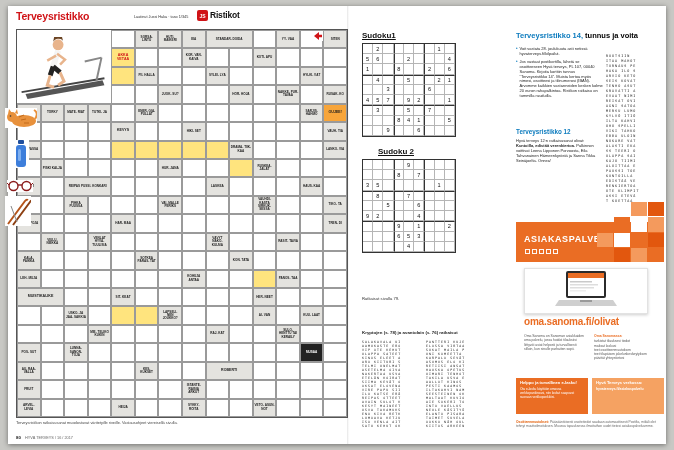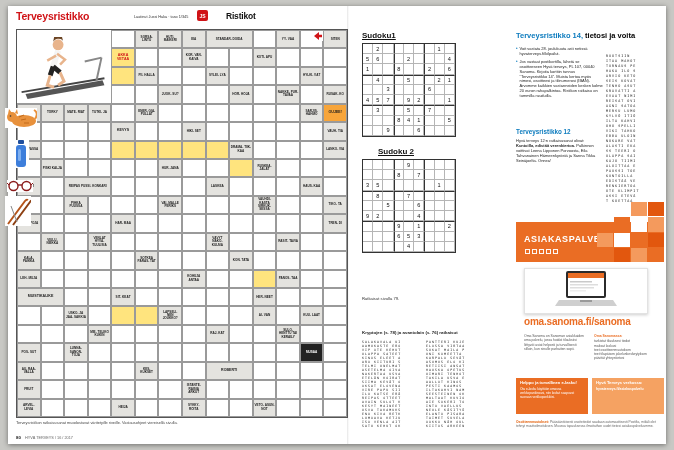--- a/index.html
+++ b/index.html
@@ -3,21 +3,21 @@
 <meta charset="utf-8">
 <style>
   html,body{margin:0;padding:0;background:#c8c8c4;font-family:"Liberation Sans",sans-serif;}
   #canvas{position:relative;width:674px;height:450px;background:#c8c8c4;overflow:hidden;}
   .spread{position:absolute;left:8px;top:6px;width:658px;height:438px;background:#ffffff;box-shadow:0 1px 5px rgba(0,0,0,.45);}
   .fold{position:absolute;left:347px;top:6px;width:2px;height:438px;background:linear-gradient(90deg,rgba(0,0,0,.10),rgba(0,0,0,0));}
 
   
   .cw-title{position:absolute;left:16px;top:10px;font-size:10.5px;font-weight:bold;color:#d01317;letter-spacing:-.2px;}
   .cw-credit{position:absolute;left:134px;top:15px;font-size:3.8px;color:#333;}
-  .logo{position:absolute;left:197px;top:10px;display:flex;align-items:center;gap:18px;}
+  .logo{position:absolute;left:197px;top:10px;display:flex;gap:2px;}
   .logo-mark{width:11px;height:11px;background:#d01317;border-radius:2px;color:#fff;font-size:5px;font-weight:bold;display:flex;align-items:center;justify-content:center;}
   .logo-text{font-size:8.5px;font-weight:bold;color:#111;letter-spacing:-.2px;}
 
   
   .cw-grid{position:absolute;left:16px;top:29px;width:330px;height:387px;display:grid;
     grid-template-columns:repeat(14,1fr);grid-template-rows:repeat(21,1fr);
     border:1px solid #555;background:#fff;}
   .cw-cell{border:0.5px solid #9a9a9a;overflow:hidden;}
   .cw-cell.clue{background:#e4e3df;display:flex;align-items:center;justify-content:center;text-align:center;
     padding:0.4px;font-size:3.1px;line-height:1.1;font-weight:600;color:#1c1c1c;word-break:break-word;}
@@ -662,21 +662,21 @@
       <div>AIE SOKERI TO</div>
       <div>INTO VAELLUS</div>
       <div>NEULE KÄSITYÖ</div>
       <div>ELANTO PISARA</div>
       <div>TAIMET SUVELA</div>
       <div>OOKKO NÄH OUL</div>
       <div>KIITOS ARKEEN</div>
     </div>
 
   <div class="c-head">
-    <span class="blue">Terveysristikko 14,</span><span> tietosi ja voita</span>
+    <span class="blue">Terveysristikko 14,</span><span> tunnus ja voita</span>
   </div>
   <div class="bullets">
     <div class="bullet">
       <span class="dot">•</span>
       <span>Voit vastata 28. joulukuuta asti netissä hyvaterveys.fi/kilpailut.</span>
     </div>
     <div class="bullet">
       <span class="dot">•</span>
       <span>Jos vastaat postikortilla, lähetä se osoitteeseen Hyvä terveys, PL 107, 00040 Sanoma. Kirjoita korttiin tunnus ”Terveysristikko 14”. Muista kertoa myös nimesi, osoitteesi ja tilinumerosi (IBAN). Arvomme kaikkien vastanneiden kesken kolme 20 euron rahapalkintoa. Ristikon ratkaisu on tummilla ruuduilla.</span>
     </div>
@@ -754,21 +754,21 @@
         <rect x="17" y="4" width="36" height="5" fill="#ea6d24"></rect>
         <rect x="19" y="12" width="22" height="1.5" fill="#c9c9c9"></rect>
         <rect x="19" y="15" width="28" height="1.5" fill="#dddddd"></rect>
         <rect x="19" y="18" width="24" height="1.5" fill="#dddddd"></rect>
         <rect x="19" y="21" width="16" height="1.5" fill="#eeeeee"></rect>
         <polygon points="8,31 62,31 66,37 4,37" fill="#cfcfcf"></polygon>
         <rect x="29" y="31" width="12" height="2" fill="#9a9a9a"></rect>
       </svg>
     </span>
   </div>
-  <div class="url">oma.sanoma.fi/sanoma</div>
+  <div class="url">oma.sanoma.fi/olivat</div>
   <div class="ad-col1">Oma Sanoma on Sanoman asiakkaiden oma palvelu, jossa hoidat tilauksiisi liittyvät asiat helposti ja turvallisesti silloin, kun sinulle parhaiten sopii.</div>
   <div class="ad-col2">
     <div class="h">Oma Sanomassa:</div>
     <div id="ad-list-items">
         <div>tarkistat tilauksesi tiedot</div>
         <div>maksat laskusi</div>
         <div>teet osoitteenmuutoksen</div>
         <div>teet tilapäisen jakelunkeskeytyksen</div>
         <div>päivität yhteystietosi</div>
       </div>

